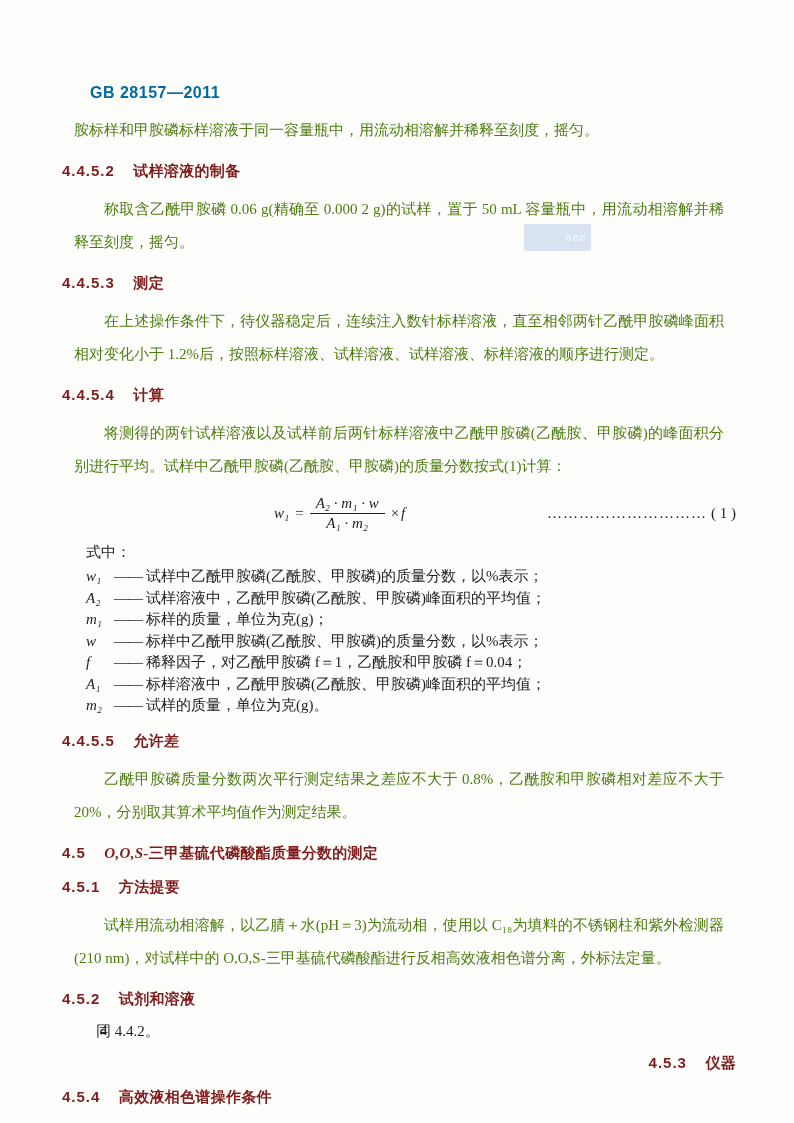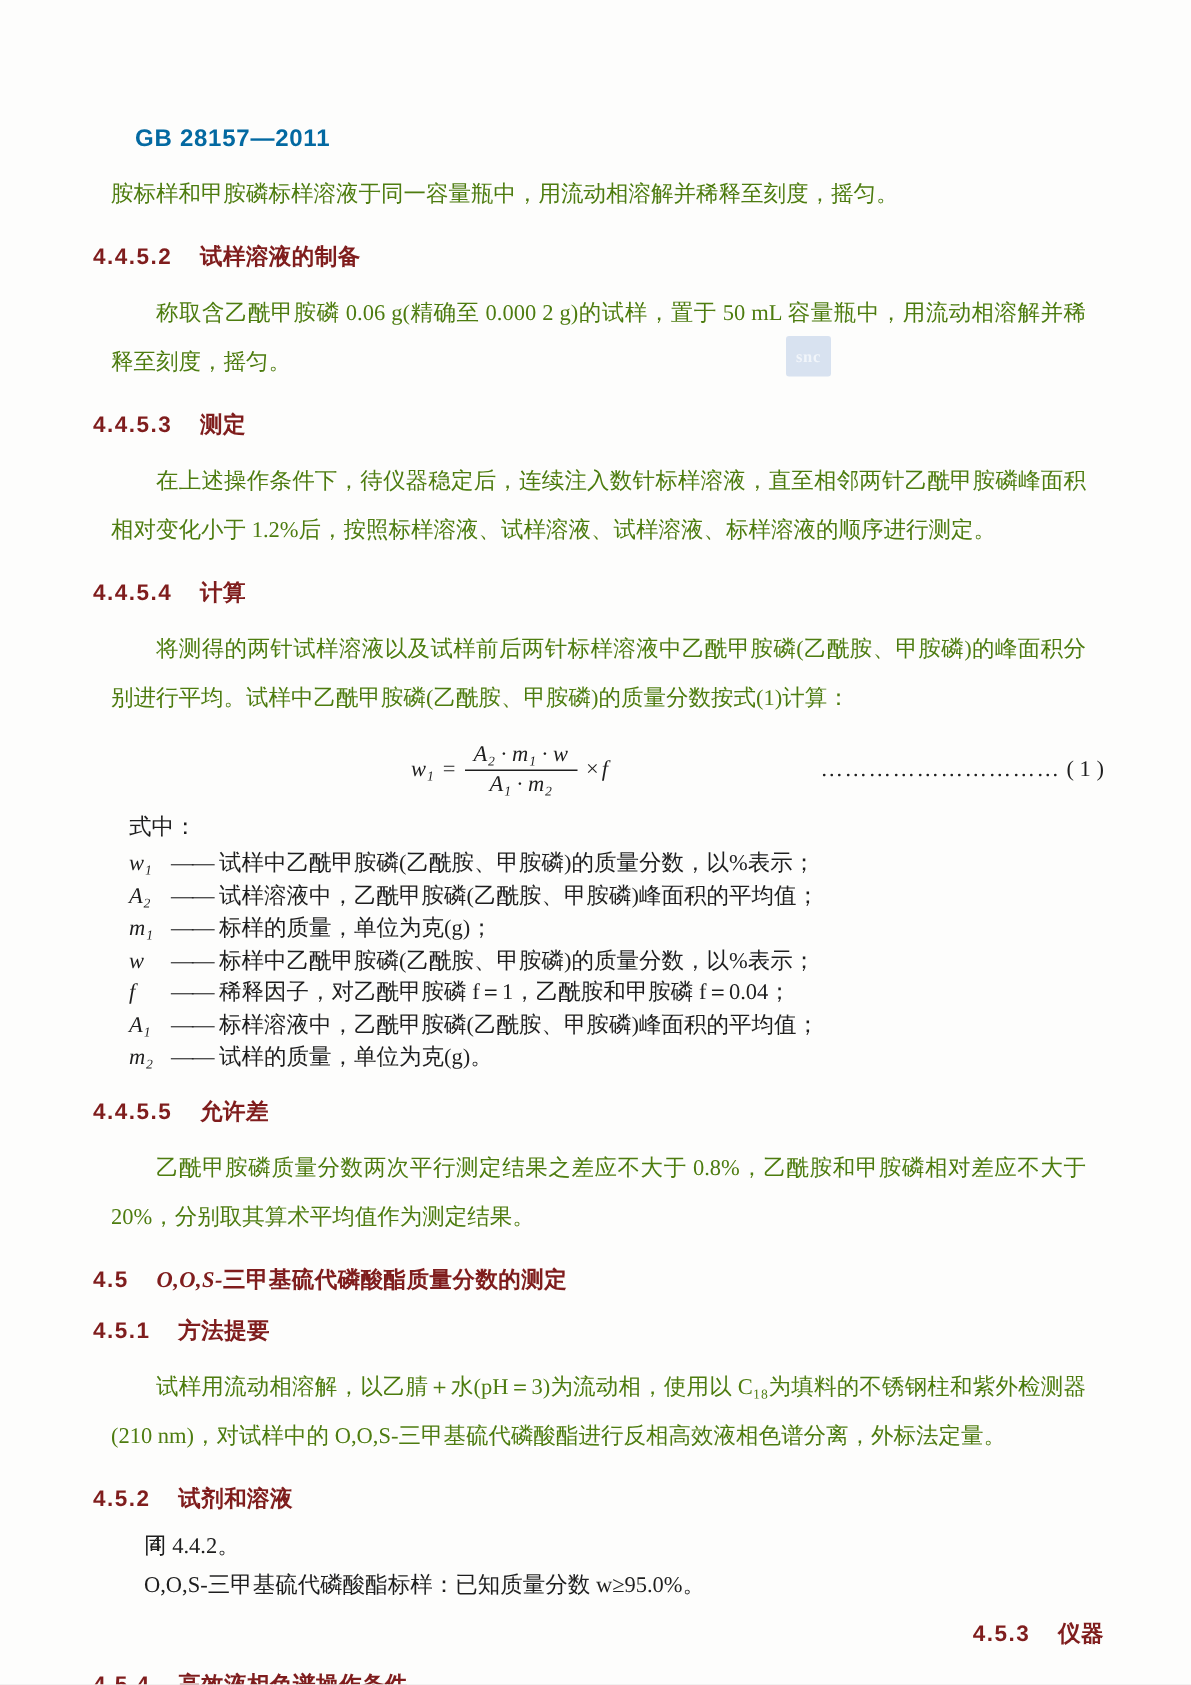--- a/index.html
+++ b/index.html
@@ -94,25 +94,26 @@
   .watermark {
     position:absolute;
     left:524px; top:224px;
     width:30px; height:27px;
     background:#ccd9ec;
     opacity:0.75;
     border-radius:2px;
     display:flex;
     align-items:center;
     justify-content:center;
-    font-family:Liberation Serif, serif;
+    font-family:Liberation Mono, monospace;
     font-weight:bold;
     font-size:11px;
     color:#eef3fa;
     letter-spacing:0.5px;
+    padding-left:37px;
   }
   .page-number {
     position:absolute;
     left:100px; top:1022px;
     font-size:15px;
     color:#1e1e1e;
   }
   .tight-top { margin-top:12px;text-align:right; }
 </style>
 </head>
@@ -215,21 +216,20 @@
       <span class="h-title">方法提要</span>
     </div>
     <p class="body-par">试样用流动相溶解，以乙腈＋水(pH＝3)为流动相，使用以 C₁₈为填料的不锈钢柱和紫外检测器(210 nm)，对试样中的 O,O,S-三甲基硫代磷酸酯进行反相高效液相色谱分离，外标法定量。</p>
 
     <div class="heading">
       <span class="h-num">4.5.2</span>
       <span class="h-title">试剂和溶液</span>
     </div>
     <div class="sub-lines">
       <p>同 4.4.2。</p>
-      <p>O,O,S-三甲基硫代磷酸酯标样：已知质量分数 w≥95.0%。</p>
     </div>
 
     <div class="heading tight-top">
       <span class="h-num">4.5.3</span>
       <span class="h-title">仪器</span>
     </div>
 
     <div class="heading">
       <span class="h-num">4.5.4</span>
       <span class="h-title">高效液相色谱操作条件</span>

